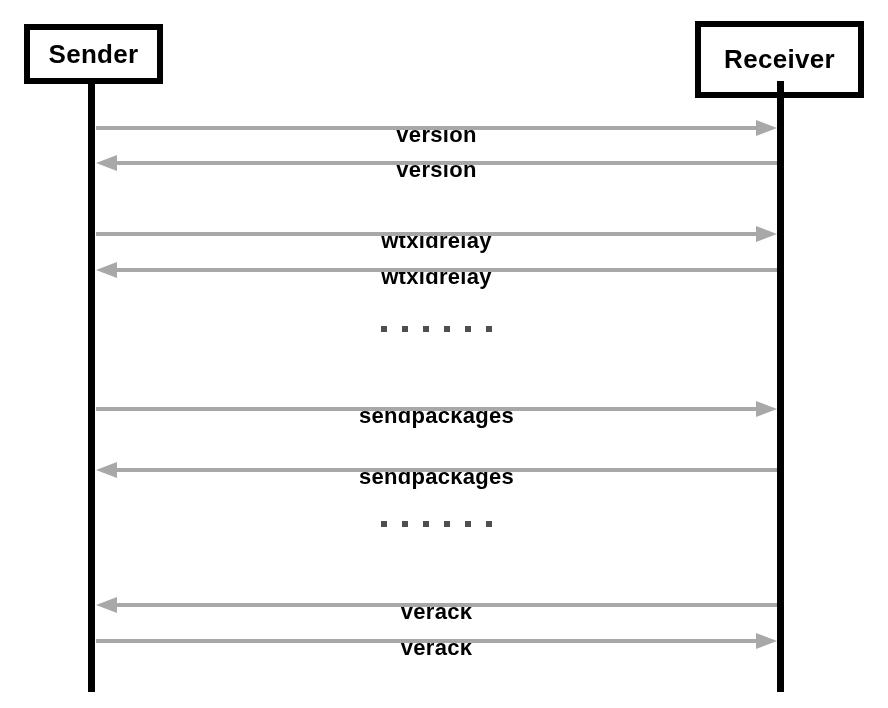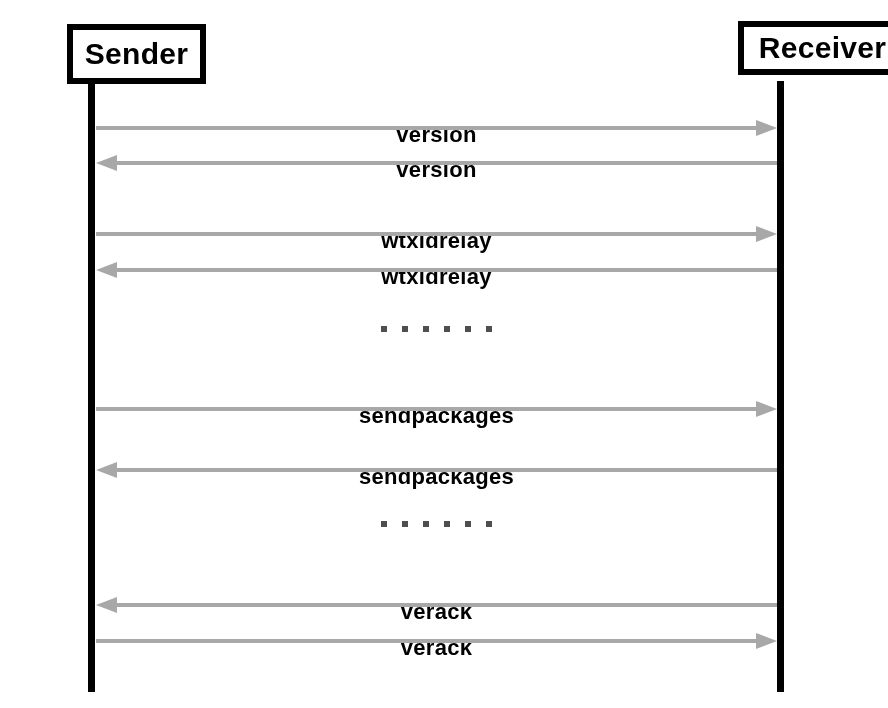--- a/index.html
+++ b/index.html
@@ -24,27 +24,26 @@
   }
   
   .actor {
     position: absolute;
     border: 6px solid var(--actor-border);
     background: var(--background);
     display: flex;
     align-items: center;
     justify-content: center;
     font-weight: bold;
-    font-size: 30px;
+    font-size: 26px;
     color: var(--label-text);
     letter-spacing: 0.3px;
-    margin-left: 43px;
   }
   .actor-sender   { left: 24px;  top: 24px; width: 139px; height: 60px; }
-  .actor-receiver { left: 695px; top: 21px; width: 169px; height: 54px; }
+  .actor-receiver { left: 695px; top: 21px; width: 169px; height: 77px; }
   
   .lifeline {
     position: absolute;
     width: 7px;
     background: var(--lifeline);
   }
   .lifeline-sender   { left: 88px;  top: 83px; height: 609px; }
   .lifeline-receiver { left: 777px; top: 81px; height: 611px; }
   
   .msg-label {

